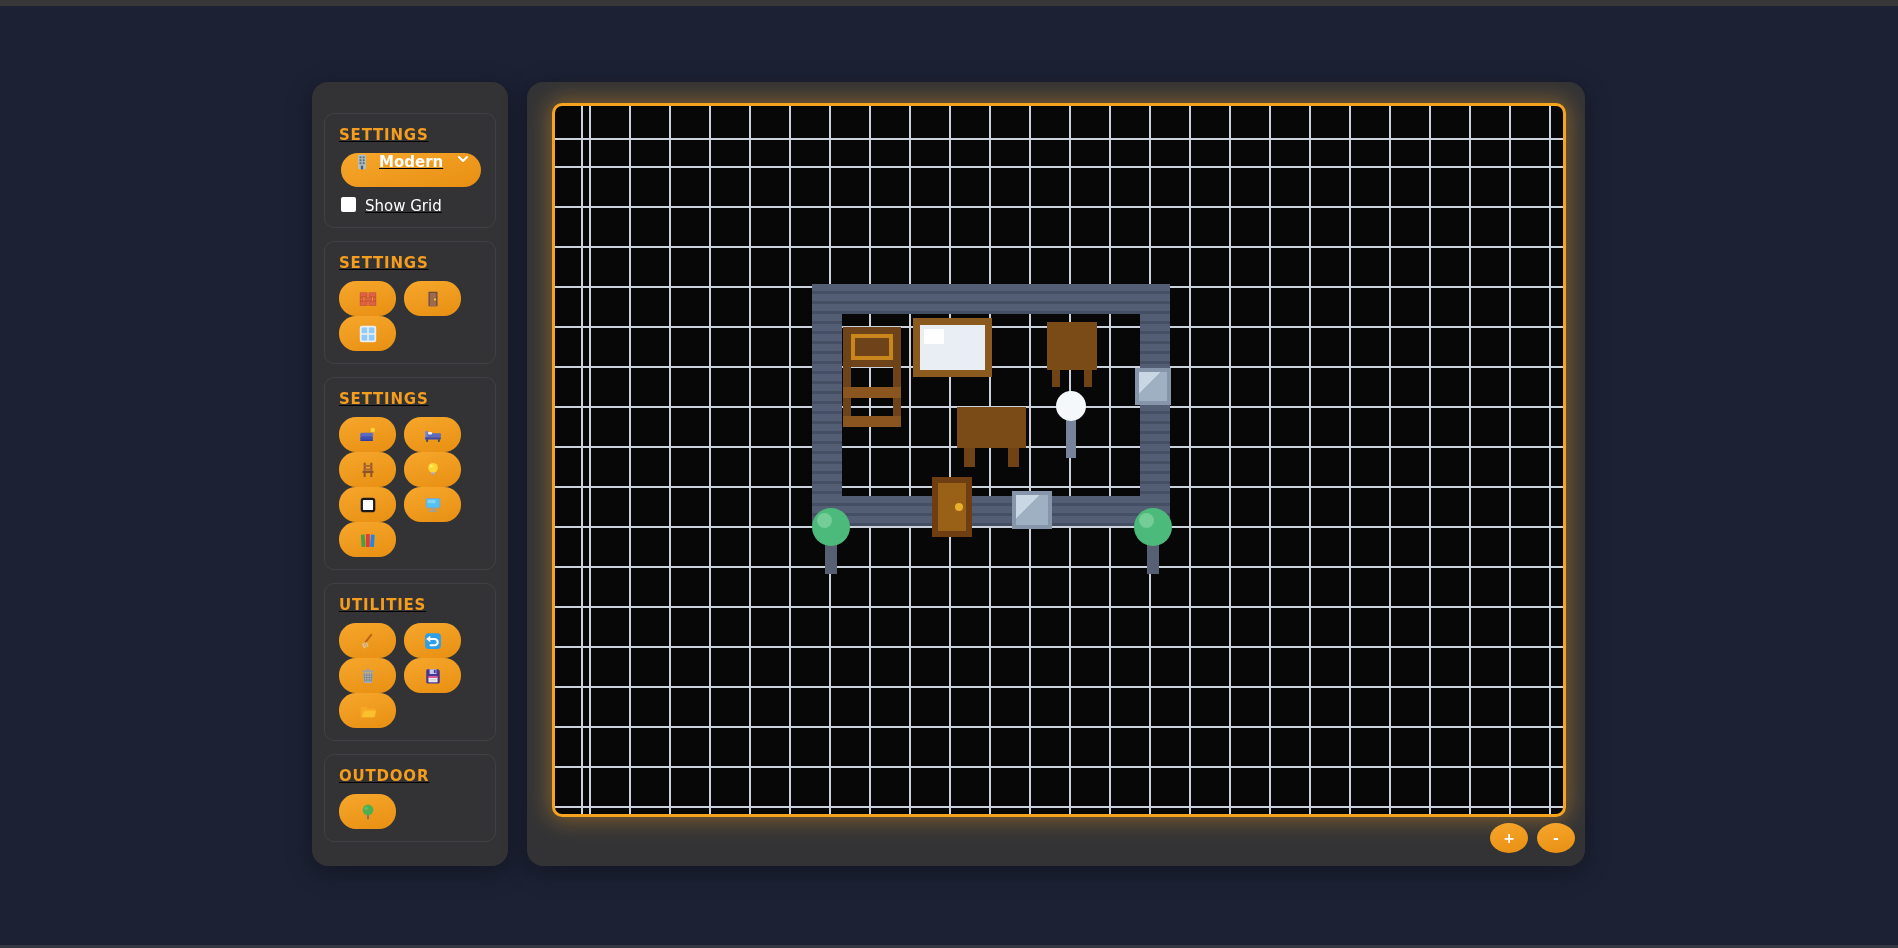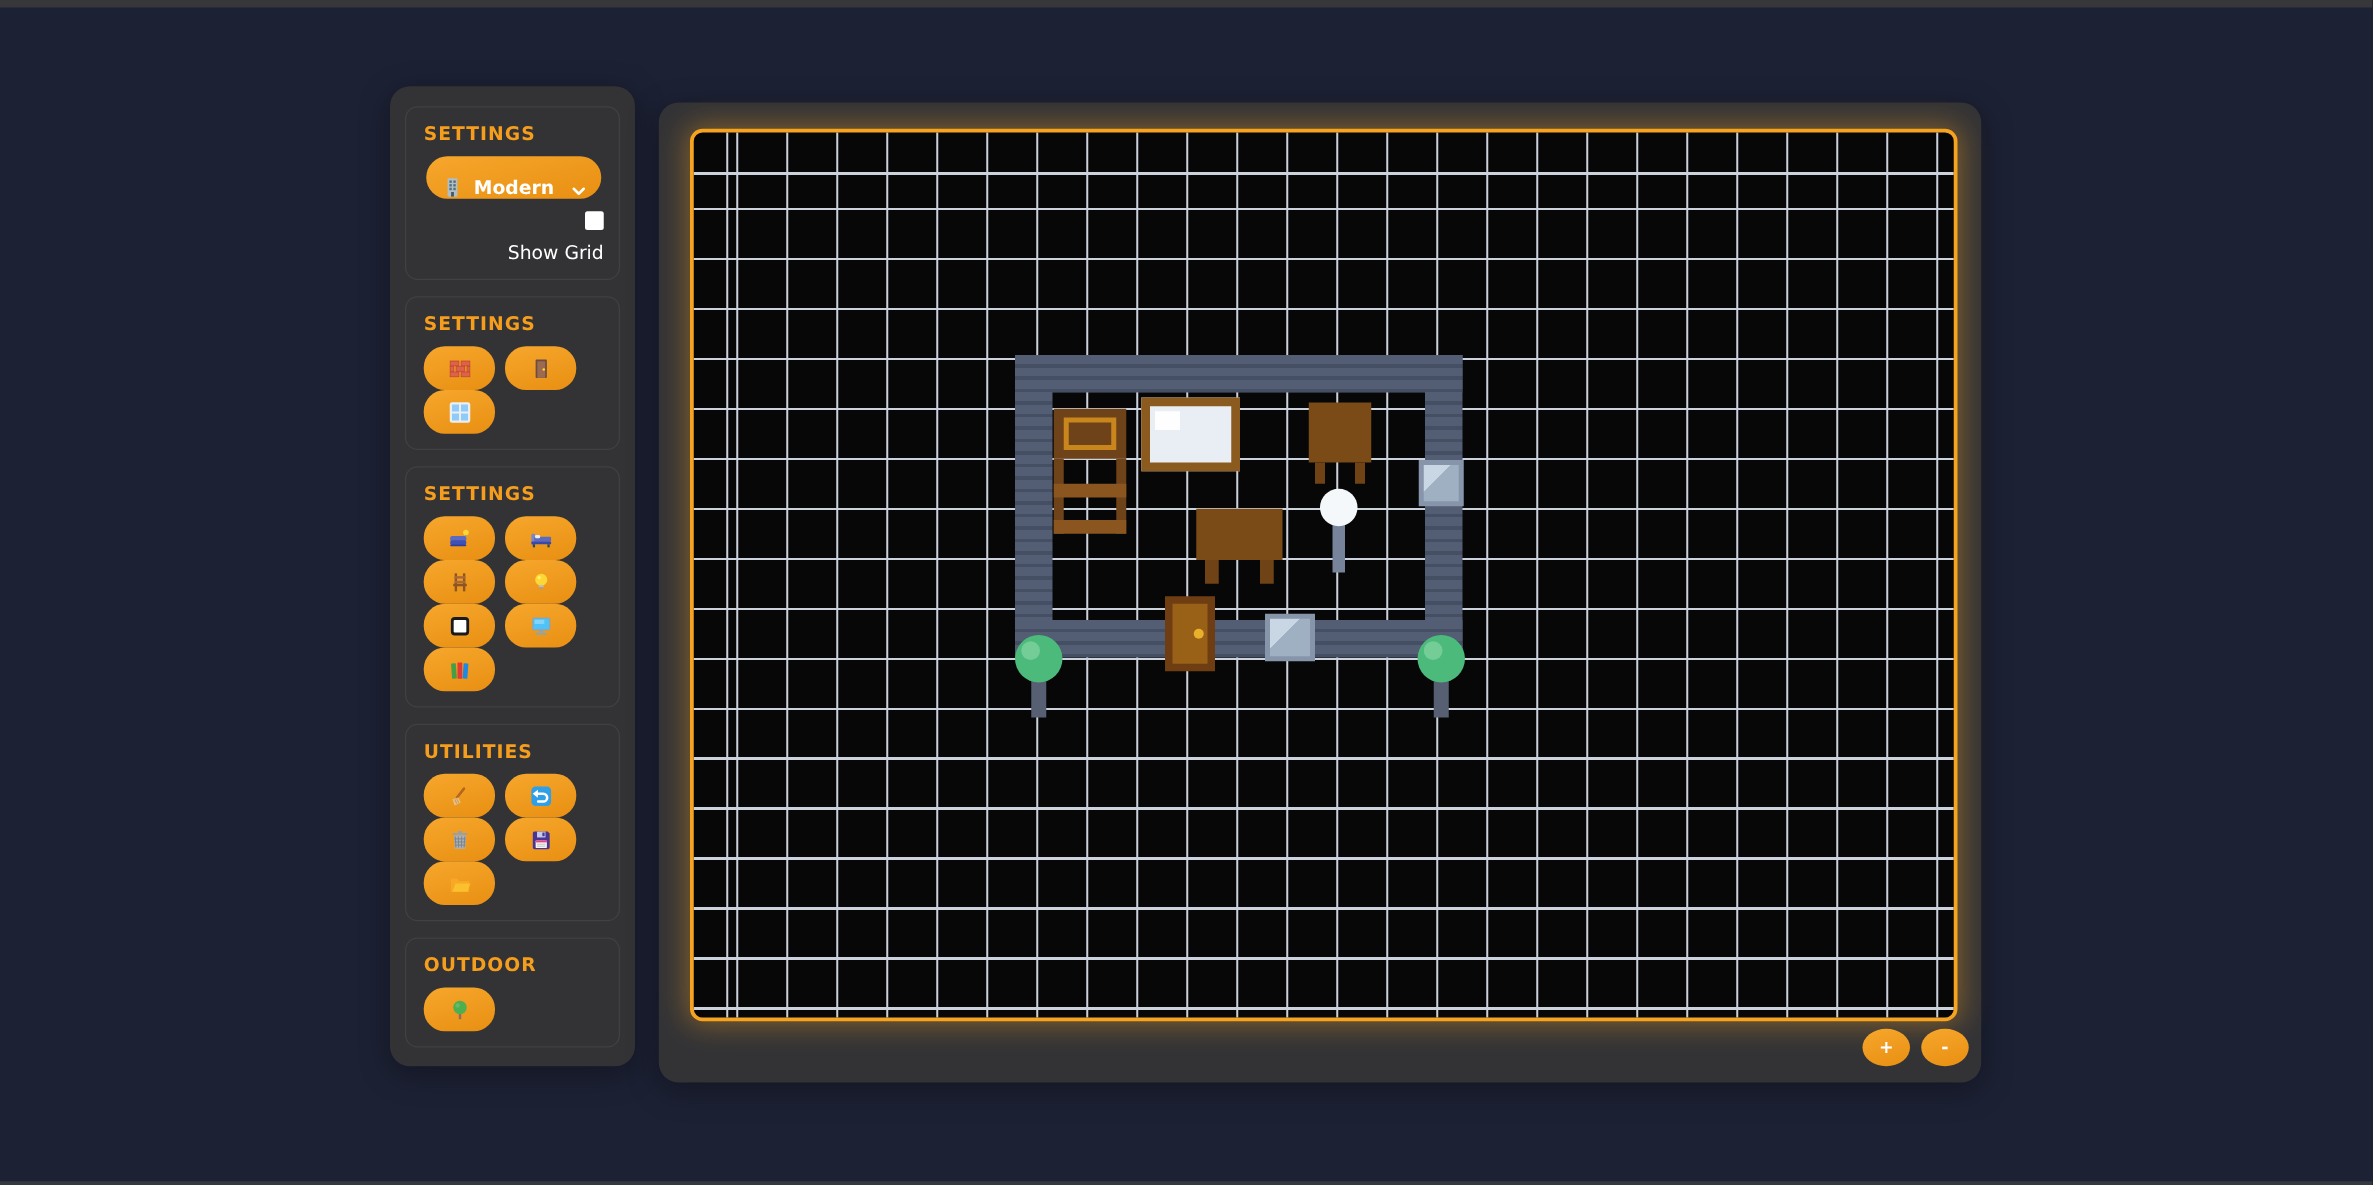--- a/index.html
+++ b/index.html
@@ -10,41 +10,41 @@
     position:relative;
   }
   .top-strip { position:absolute; left:0; top:0; width:100%; height:6px; background:#37373a; }
   .bottom-strip { position:absolute; left:0; bottom:0; width:100%; height:3px; background:#343841; }
 
   
   .panel {
     position:absolute; background:#333336; border-radius:16px;
     box-shadow:0 6px 24px rgba(0,0,0,.35);
   }
-  #sidebar-panel { left:312px; top:69px; width:196px; height:784px; padding:16px 12px; }
+  #sidebar-panel { left:312px; top:82px; width:196px; height:784px; padding:31px 12px;text-decoration:underline; }
   #canvas-panel  { left:527px; top:82px; width:1058px; height:784px; }
 
   
   .section {
     border:1px solid #414145; border-radius:10px;
     padding:12px 12px 12px 14px; margin-bottom:13px;
   }
   .section-title {
     color:#f59d1c; font-weight:bold; font-size:15px;
     letter-spacing:.8px; margin-bottom:9px;
   }
   .dropdown {
     width:140px; height:34px; border-radius:17px;
     background:linear-gradient(165deg,#f6a72c,#e88f12);
-    display:flex; align-items:flex-end; gap:8px; padding:0 12px;
+    display:flex; align-items:flex-start; gap:8px; padding:0 12px;
     cursor:pointer; margin:2px 0 10px 2px;
   }
   .dd-label { color:#ffffff; font-size:15px; font-weight:bold; flex:1; }
   .dd-icon svg, .dd-chevron svg { display:block; }
-  .check-row { display:flex; align-items:flex-end; gap:9px; margin:4px 0 0 2px;flex-direction:column; }
+  .check-row { display:flex; align-items:flex-start; gap:9px; margin:4px 0 0 2px; }
   .checkbox { width:15px; height:15px; background:#ffffff; border-radius:2px; display:inline-block; }
   .check-label { color:#ffffff; font-size:15px; }
 
   .tool-grid { display:grid; grid-template-columns:57px 57px; column-gap:8px; row-gap:0; }
   .tool-btn {
     width:57px; height:35px; border:none; border-radius:17px;
     background:linear-gradient(165deg,#f6a72c,#e88f12);
     display:flex; align-items:center; justify-content:center; cursor:pointer;
   }
   .tool-icon svg { display:block; }

